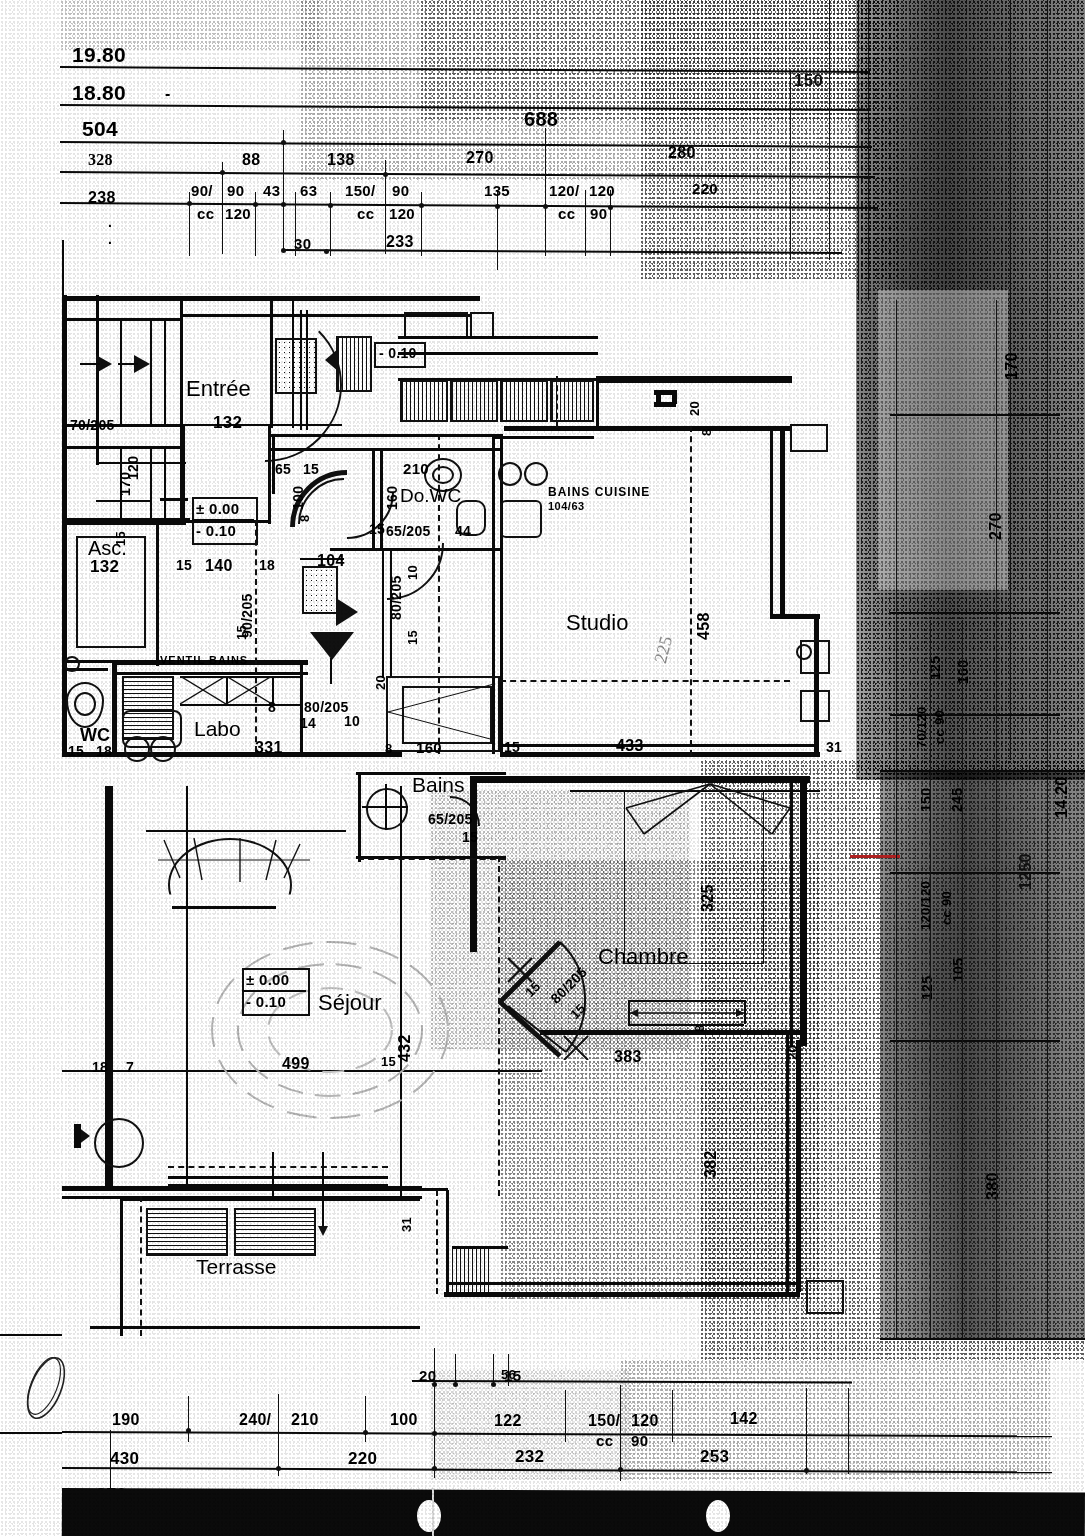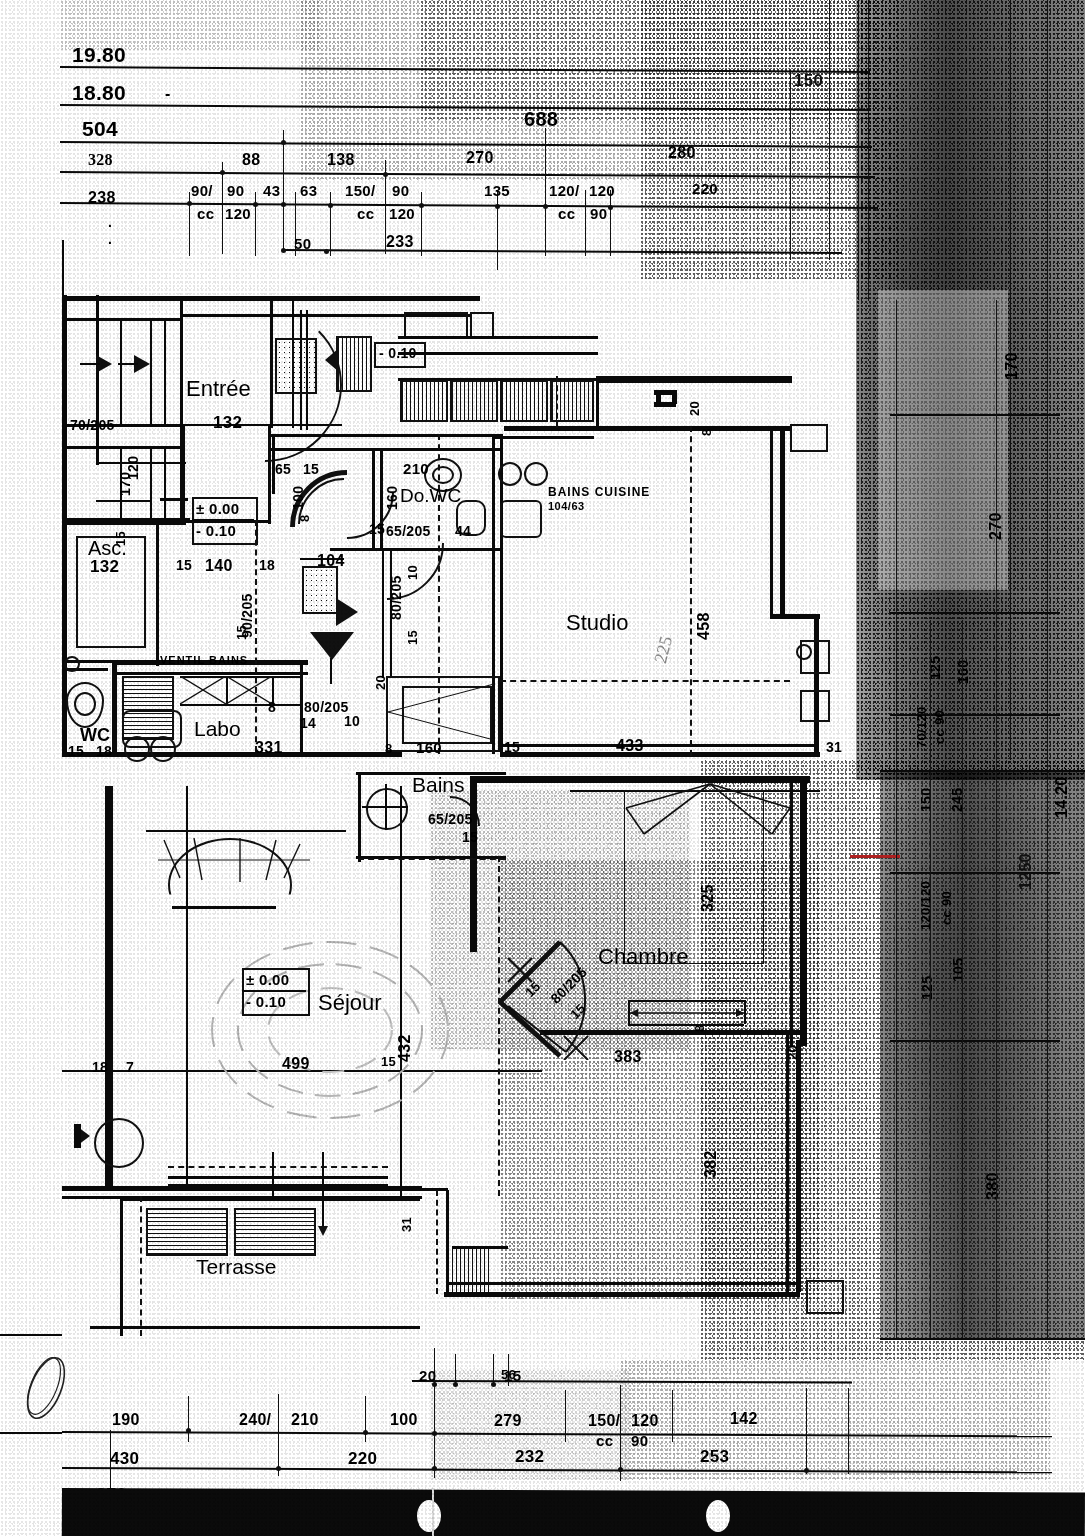--- a/index.html
+++ b/index.html
@@ -145,21 +145,21 @@
   <div class="txt dim" style="left:589px;top:183px;font-size:15px;">120</div>
   <div class="txt dim" style="left:692px;top:181px;font-size:15px;">220</div>
 
   <div class="txt dim" style="left:197px;top:206px;font-size:15px;">cc</div>
   <div class="txt dim" style="left:225px;top:206px;font-size:15px;">120</div>
   <div class="txt dim" style="left:357px;top:206px;font-size:15px;">cc</div>
   <div class="txt dim" style="left:389px;top:206px;font-size:15px;">120</div>
   <div class="txt dim" style="left:558px;top:206px;font-size:15px;">cc</div>
   <div class="txt dim" style="left:590px;top:206px;font-size:15px;">90</div>
 
-  <div class="txt dim" style="left:294px;top:236px;font-size:15px;">50</div>
+  <div class="txt dim" style="left:294px;top:236px;font-size:15px;">30</div>
   <div class="txt dim" style="left:386px;top:234px;font-size:16px;">233</div>
 
   <div class="txt dim" style="left:108px;top:215px;font-size:14px;">.</div>
   <div class="txt dim" style="left:108px;top:232px;font-size:14px;">.</div>
   <div class="txt dim" style="left:165px;top:86px;font-size:16px;">-</div>
 
   <div class="ln v5" style="left:62px;top:295px;height:462px;"></div>
   <div class="ln v3" style="left:96px;top:295px;height:170px;"></div>
 
   <div class="ln h5" style="left:62px;top:296px;width:118px;"></div>
@@ -567,21 +567,21 @@
   <div class="dot" style="left:804px;top:1468px;"></div>
 
   <div class="txt dim" style="left:419px;top:1368px;font-size:15px;">20</div>
   <div class="txt dim" style="left:464px;top:1368px;font-size:13px;padding-left:37px;">56</div>
   <div class="txt dim" style="left:504px;top:1368px;font-size:15px;">15</div>
 
   <div class="txt dim" style="left:112px;top:1412px;font-size:16px;">190</div>
   <div class="txt dim" style="left:239px;top:1412px;font-size:16px;">240/</div>
   <div class="txt dim" style="left:291px;top:1412px;font-size:16px;">210</div>
   <div class="txt dim" style="left:390px;top:1412px;font-size:16px;">100</div>
-  <div class="txt dim" style="left:494px;top:1413px;font-size:16px;">279</div>
+  <div class="txt dim" style="left:494px;top:1413px;font-size:16px;">122</div>
   <div class="txt dim" style="left:588px;top:1413px;font-size:16px;">150/</div>
   <div class="txt dim" style="left:631px;top:1413px;font-size:16px;">120</div>
   <div class="txt dim" style="left:730px;top:1411px;font-size:16px;">142</div>
 
   <div class="txt dim" style="left:596px;top:1433px;font-size:15px;">cc</div>
   <div class="txt dim" style="left:631px;top:1433px;font-size:15px;">90</div>
 
   <div class="txt dim" style="left:110px;top:1450px;font-size:17px;">430</div>
   <div class="txt dim" style="left:348px;top:1450px;font-size:17px;">220</div>
   <div class="txt dim" style="left:515px;top:1448px;font-size:17px;">232</div>

